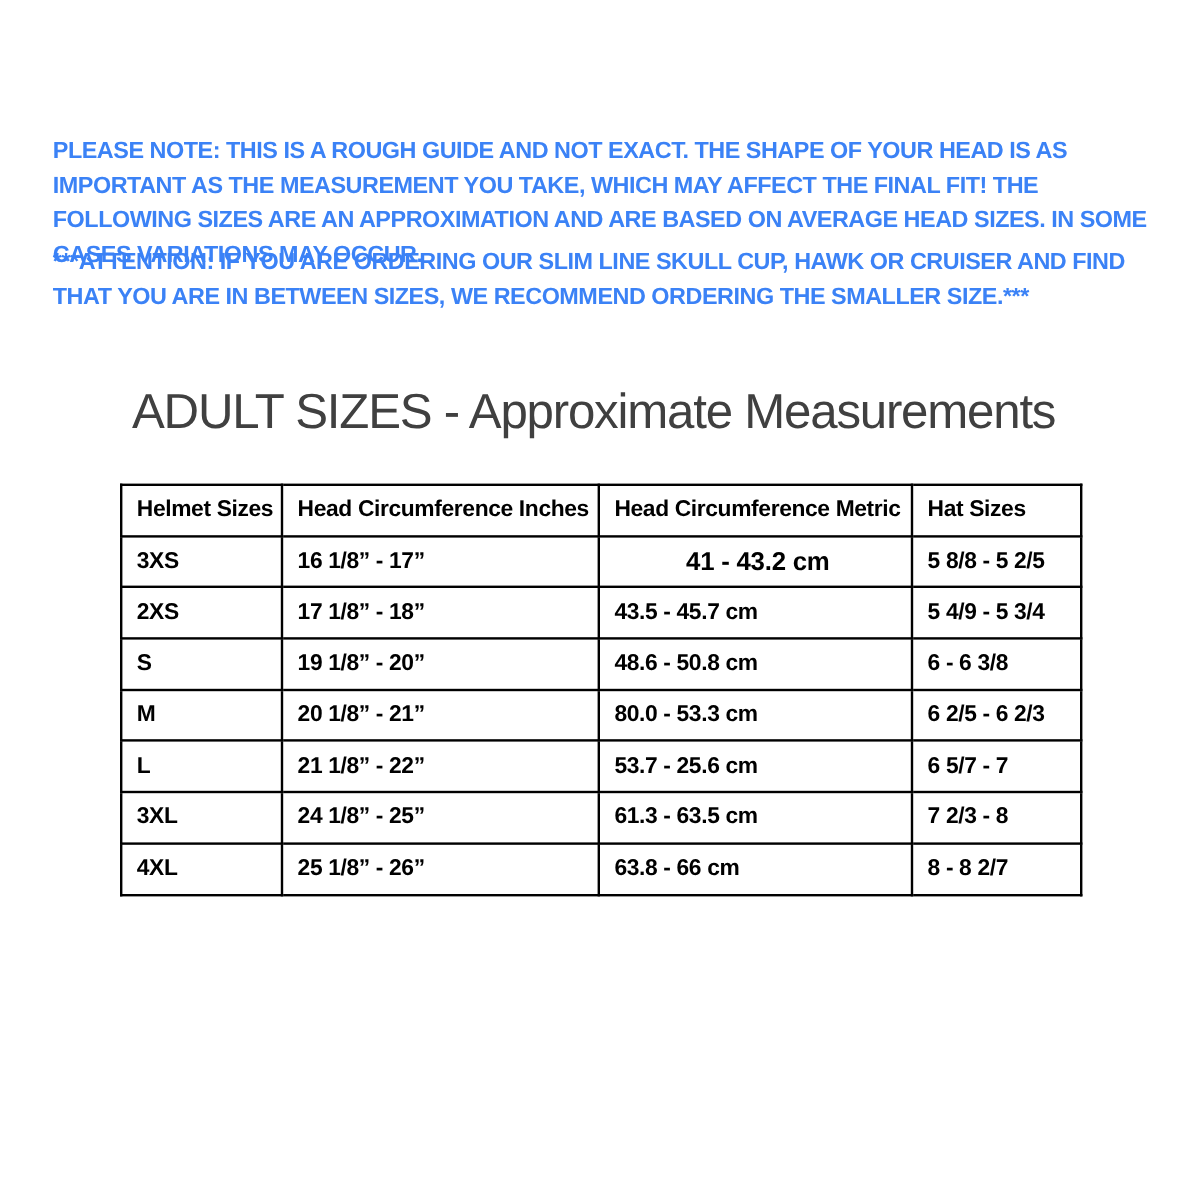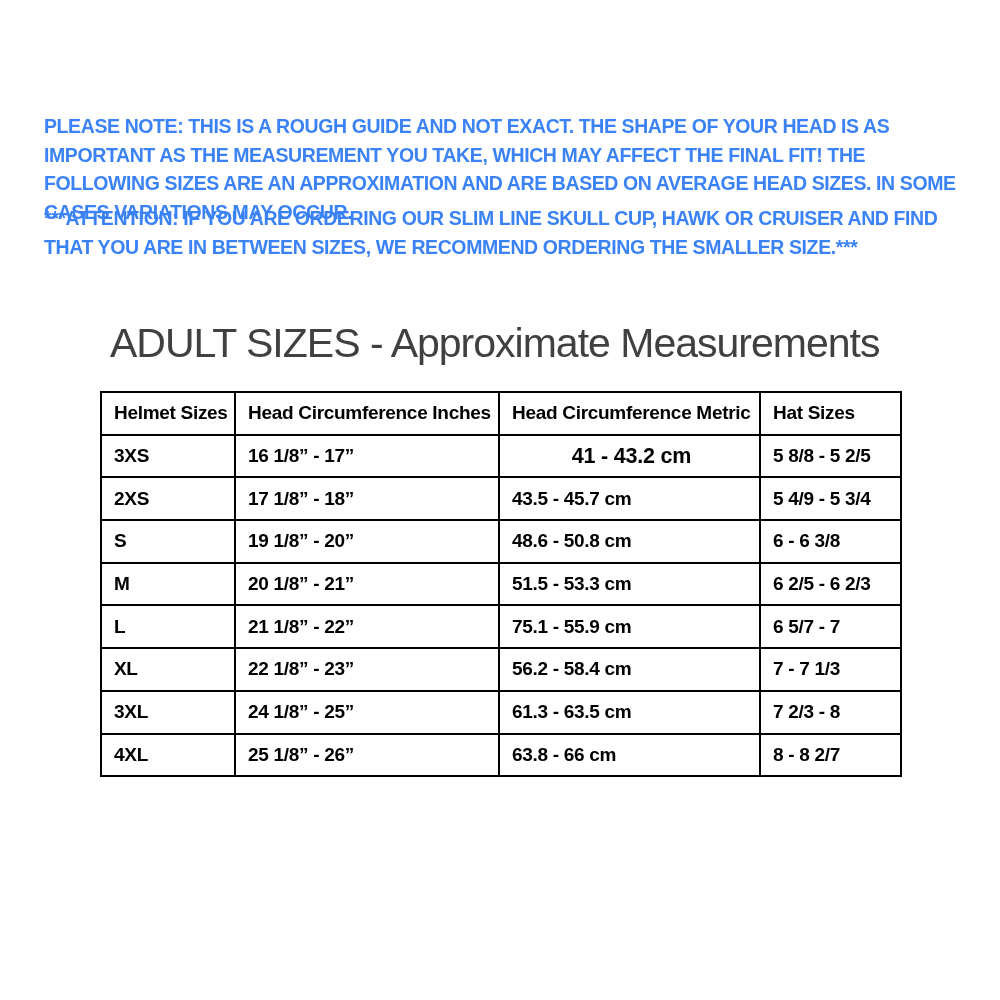--- a/index.html
+++ b/index.html
@@ -34,21 +34,21 @@
     font-size: 41px;
     font-weight: 400;
     letter-spacing: -1px;
     white-space: nowrap;
     color: #404040;
   }
 
   table.size-table {
     position: absolute;
     left: 100px;
-    top: 391px;
+    top: 403px;
     width: 800px;
     border-collapse: collapse;
     table-layout: fixed;
   }
   table.size-table col.c1 { width: 134px; }
   table.size-table col.c2 { width: 264px; }
   table.size-table col.c3 { width: 261px; }
   table.size-table col.c4 { width: 141px; }
 
   table.size-table th,
@@ -111,34 +111,28 @@
         </tr>
         <tr>
           <td>S</td>
           <td>19 1/8” - 20”</td>
           <td>48.6 - 50.8 cm</td>
           <td>6 - 6 3/8</td>
         </tr>
         <tr>
           <td>M</td>
           <td>20 1/8” - 21”</td>
-          <td>51.5 - 53.3 cm</td>
+          <td>80.0 - 53.3 cm</td>
           <td>6 2/5 - 6 2/3</td>
         </tr>
         <tr>
           <td>L</td>
           <td>21 1/8” - 22”</td>
-          <td>75.1 - 55.9 cm</td>
+          <td>53.7 - 25.6 cm</td>
           <td>6 5/7 - 7</td>
-        </tr>
-        <tr>
-          <td>XL</td>
-          <td>22 1/8” - 23”</td>
-          <td>56.2 - 58.4 cm</td>
-          <td>7 - 7 1/3</td>
         </tr>
         <tr>
           <td>3XL</td>
           <td>24 1/8” - 25”</td>
           <td>61.3 - 63.5 cm</td>
           <td>7 2/3 - 8</td>
         </tr>
         <tr>
           <td>4XL</td>
           <td>25 1/8” - 26”</td>

